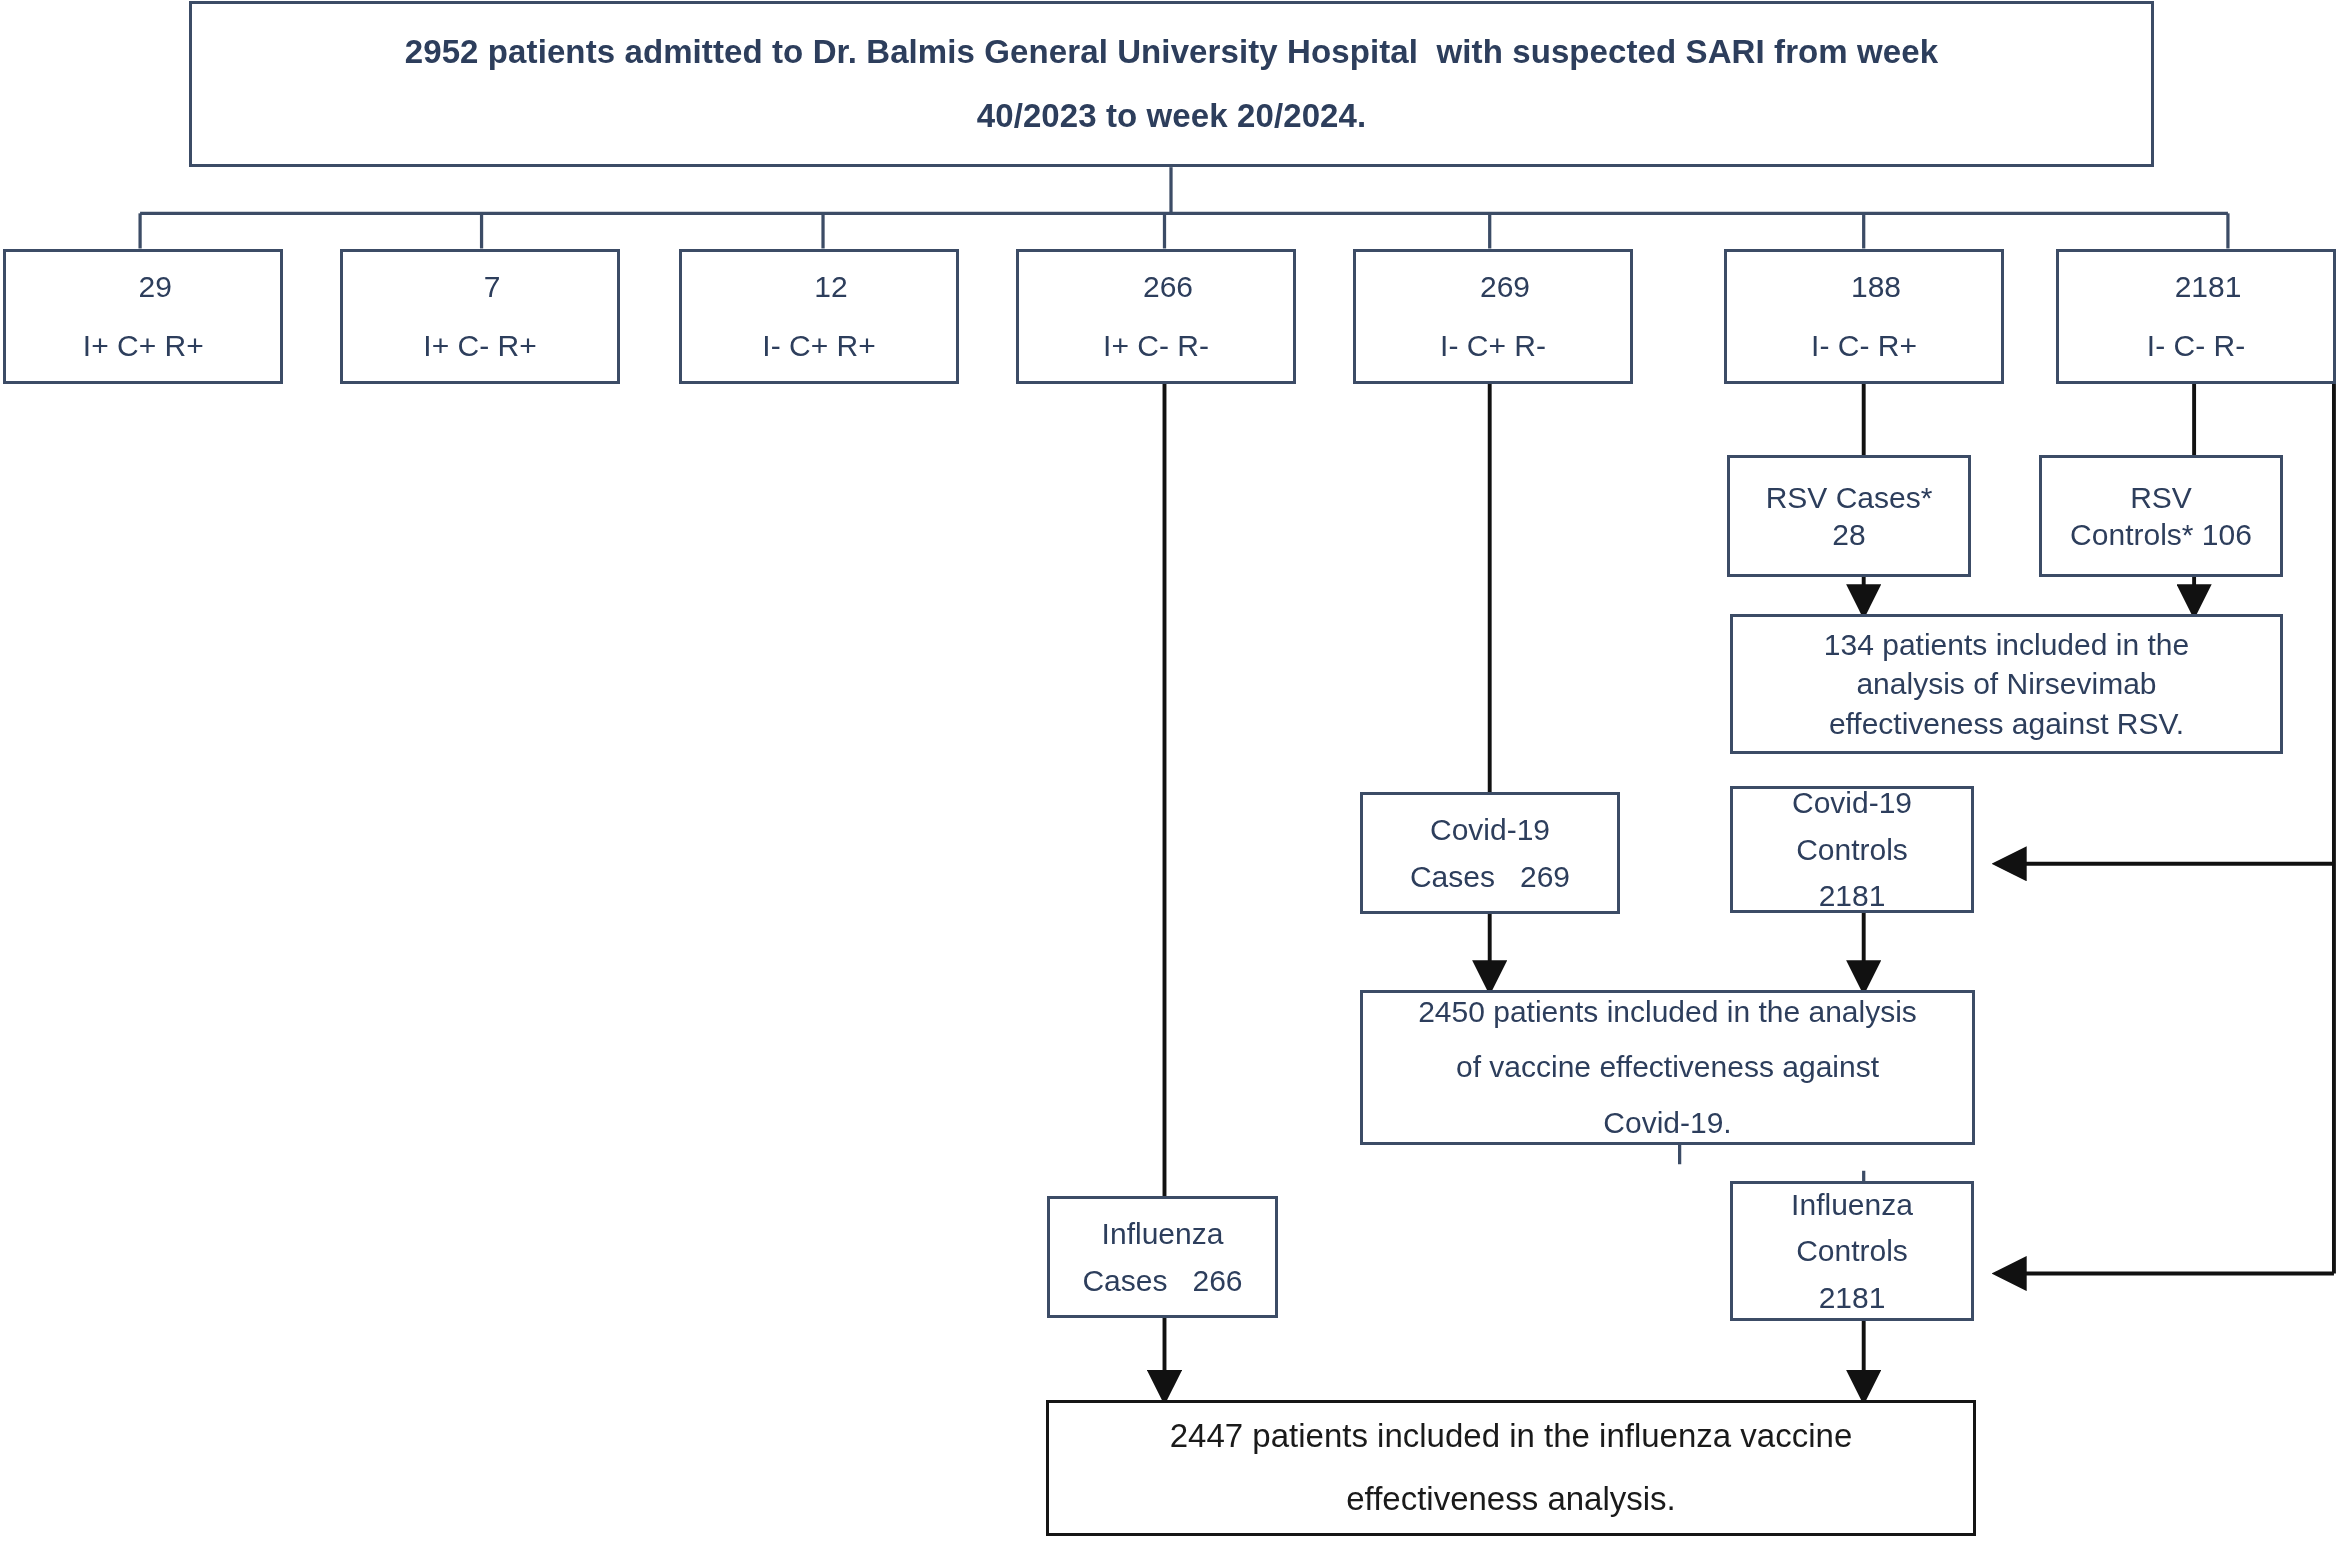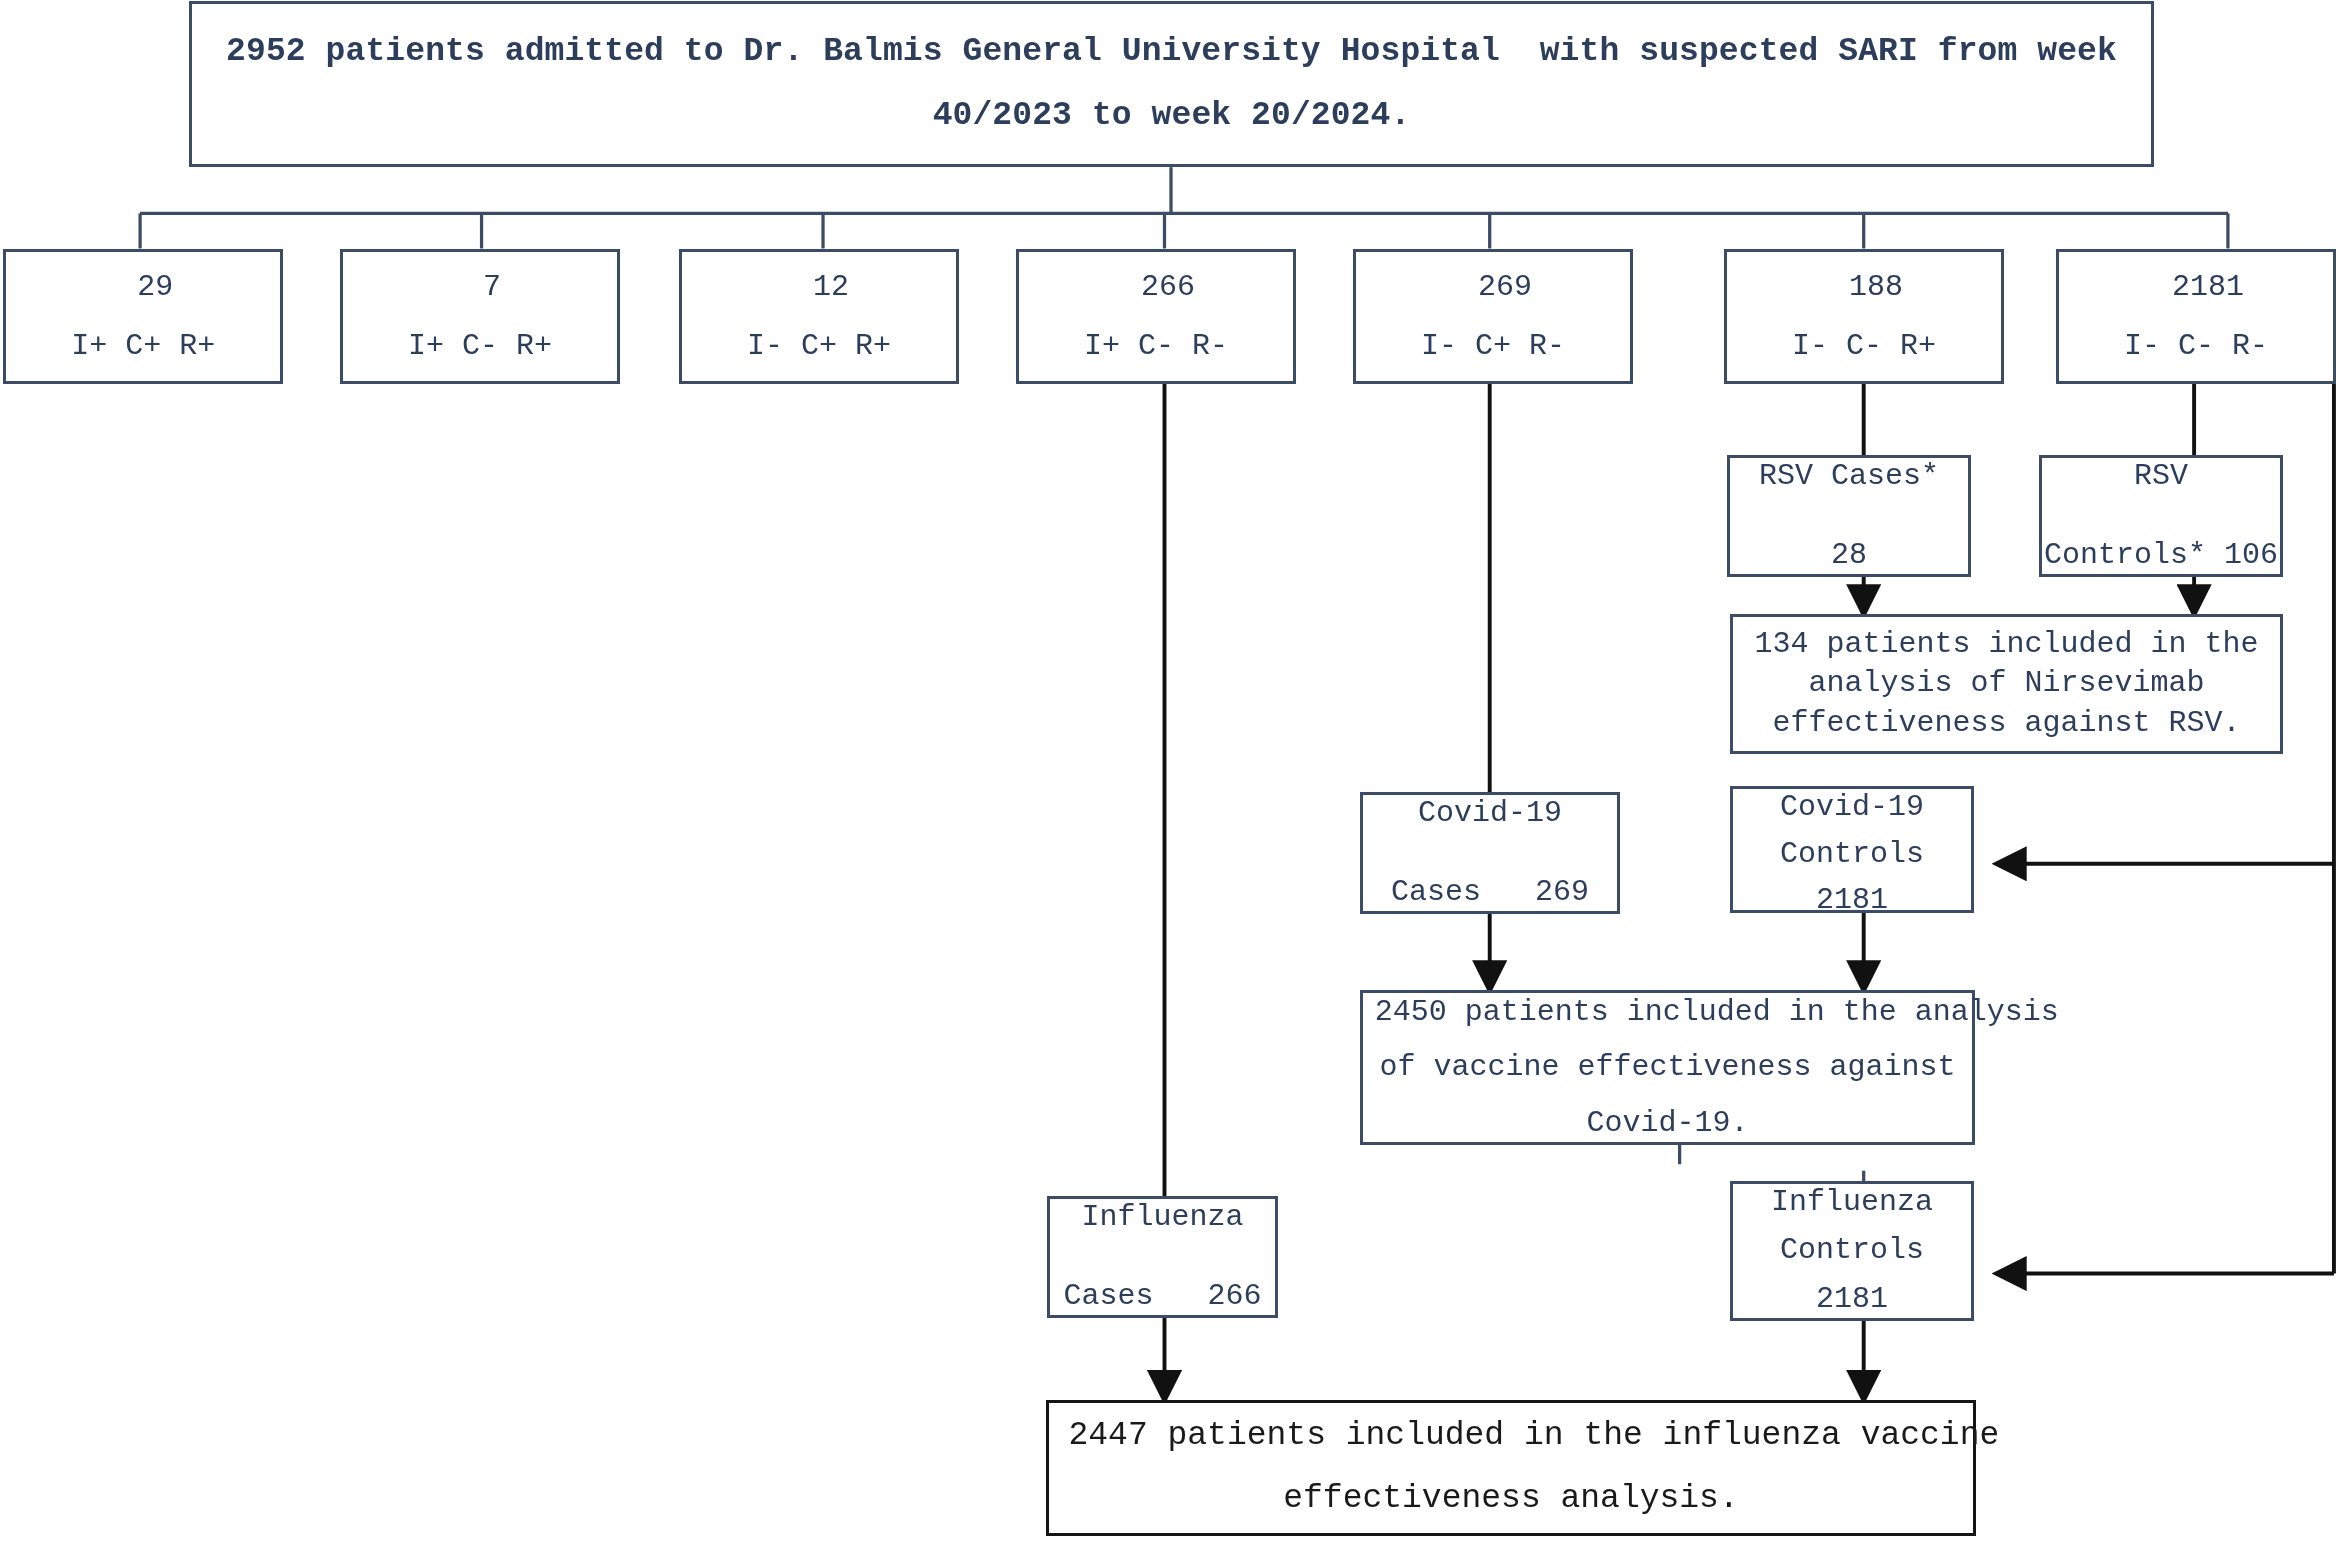--- a/index.html
+++ b/index.html
@@ -6,21 +6,21 @@
   html, body {
     margin: 0;
     padding: 0;
     background: #ffffff;
   }
   #canvas {
     position: relative;
     width: 2342px;
     height: 1561px;
     background: #ffffff;
-    font-family: Liberation Mono, monospace;
+    font-family: Liberation Sans, sans-serif;
     overflow: hidden;
   }
   #wires {
     position: absolute;
     left: 0;
     top: 0;
     width: 2342px;
     height: 1561px;
     pointer-events: none;
   }
@@ -58,21 +58,20 @@
     font-size: 30px;
     font-weight: normal;
     line-height: 1.0;
   }
   .strata .ln.count { margin-bottom: 29px; padding-left: 24px; }
 
   
   .small {
     font-size: 30px;
     line-height: 1.25;
-    justify-content: space-between;
   }
   .small.sp .ln + .ln { margin-top: 9px; }
 
   
   .result {
     font-size: 30px;
     line-height: 1.32;
     padding: 0 11.7px;
   }
   .result.tight { line-height: 1.28; }

